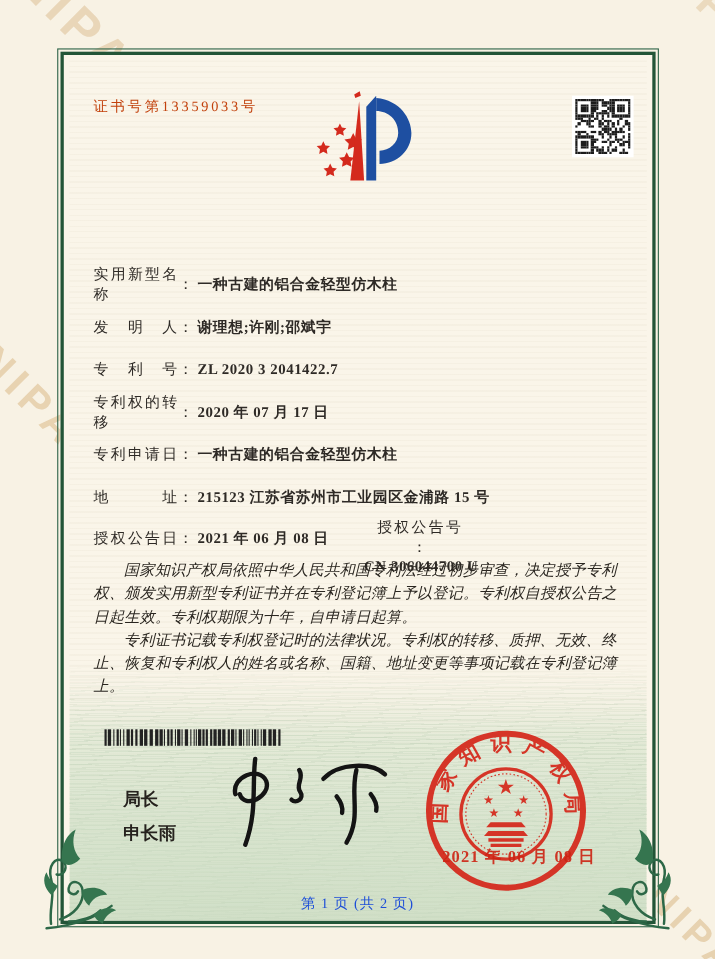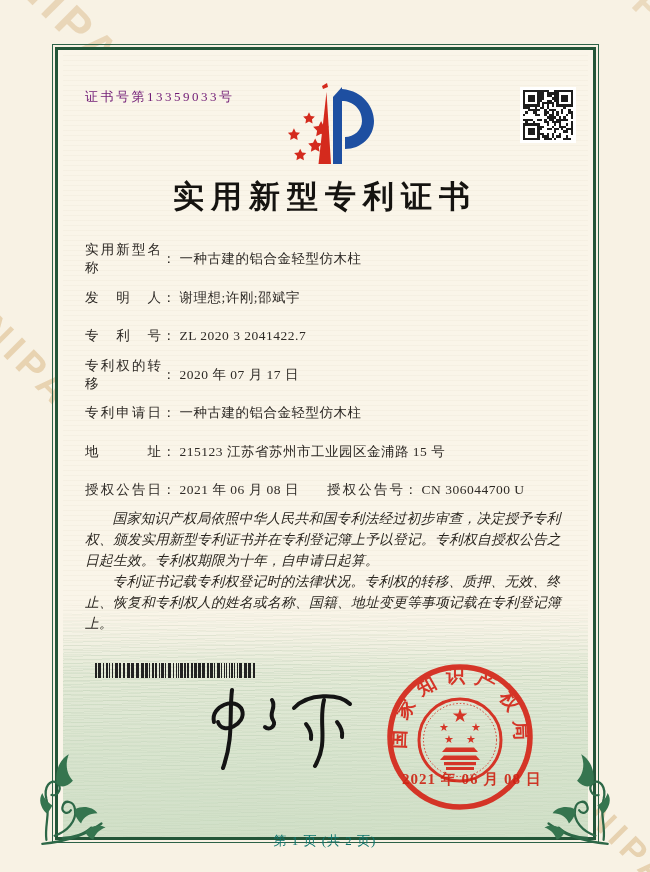--- a/index.html
+++ b/index.html
@@ -29,36 +29,36 @@
      -webkit-mask-image:linear-gradient(180deg,transparent,#000 30%);
      mask-image:linear-gradient(180deg,transparent,#000 30%);}
   .paper-tex{position:absolute;inset:5px;
      background:repeating-linear-gradient(180deg, rgba(205,195,170,.10) 0 1px, transparent 1px 5px);}
 
   .corner-orn{position:absolute;width:82px;height:102px;}
   .orn-bl{left:36px;top:746px;}
   .orn-br{left:532px;top:746px;transform:scaleX(-1);}
 
   
-  .cert-no{position:absolute;left:85px;top:88px;font-size:13px;letter-spacing:2.5px;color:#701a75;text-align:center;}
+  .cert-no{position:absolute;left:85px;top:88px;font-size:13px;letter-spacing:2.5px;color:#c2410c;text-align:center;}
   .logo{position:absolute;left:276px;top:80px;width:102px;height:96px;}
   .qr{position:absolute;left:520px;top:87px;width:56px;height:56px;background:#fff;padding:3px;box-sizing:border-box;}
   .qr-grid{display:grid;width:100%;height:100%;grid-template-columns:repeat(21,1fr);grid-template-rows:repeat(21,1fr);}
   .qr-grid div{width:100%;height:100%;}
   .qm{background:#1c1c1c;}
   .title{position:absolute;left:0;right:0;top:176px;text-align:center;font-size:31px;font-weight:bold;
          letter-spacing:7px;color:#151310;}
 
   
   .fields{position:absolute;left:85px;top:240px;width:480px;font-size:13.5px;color:#2e2a26;}
   .f-row{position:relative;height:38.5px;display:flex;align-items:center;}
   .f-label{display:inline-block;width:76px;text-align:justify;text-align-last:justify;}
   .f-colon{margin-left:1px;}
-  .f-value{margin-left:4px;letter-spacing:.5px;white-space:nowrap;}
-  .f-pair2{position:absolute;left:242px;top:0;height:100%;display:flex;align-items:center;}
+  .f-value{margin-left:4px;letter-spacing:.5px;white-space:nowrap;font-weight:bold;}
+  .f-pair2{position:absolute;left:242px;top:0;height:100%;display:flex;align-items:center;flex-direction:column;}
 
   
   .paras{position:absolute;left:85px;top:508px;width:482px;font-size:13.8px;line-height:21px;
          color:#2a2620;font-style:italic;letter-spacing:.2px;}
   .paras p{margin:0;text-indent:2em;}
 
   
   .barcode{position:absolute;left:95px;top:663px;width:166px;height:15px;display:flex;align-items:stretch;}
   .bc-bar{background:#222;}
   .bc-gap{background:transparent;}
@@ -66,21 +66,21 @@
   
   .comm{position:absolute;left:112px;top:712px;font-family:"Liberation Sans",sans-serif;
         font-weight:bold;font-size:16px;line-height:31px;color:#26221e;}
   .sig{position:absolute;left:196px;top:680px;width:168px;height:98px;}
 
   
   .seal{position:absolute;left:385px;top:661px;width:150px;height:152px;opacity:.93;}
   .seal-date{position:absolute;left:402px;top:770px;font-size:15px;font-weight:bold;color:#cd2313;
              letter-spacing:1px;opacity:.9;white-space:nowrap;}
 
-  .page-num{position:absolute;left:0;right:0;top:812px;text-align:center;font-size:13px;color:#0f766e;letter-spacing:1px;margin-top:20px;}
+  .page-num{position:absolute;left:0;right:0;top:812px;text-align:center;font-size:13px;color:#1d4ed8;letter-spacing:1px;}
   .footer-note{position:absolute;left:0;right:0;top:848px;text-align:center;font-size:14px;
                font-style:italic;color:#2a2620;letter-spacing:1px;}
 </style>
 </head>
 <body>
 
 <div class="page">
 
   <div class="wm wm-tl">CNIPA</div>
   <div class="wm wm-tr">CNIPA</div>
@@ -581,21 +581,20 @@
         <div></div>
         <div></div>
         <div></div>
         <div class="qm"></div>
         <div class="qm"></div>
         <div class="qm"></div>
         <div></div>
       </div>
   </div>
 
-  <div class="title">实用新型专利证书</div>
 
   <div class="fields">
     <div class="f-row">
       <span class="f-label">实用新型名称</span>
         <span class="f-colon">：</span>
       <span class="f-value">一种古建的铝合金轻型仿木柱</span>
     </div>
     <div class="f-row">
       <span class="f-label">发明人</span>
         <span class="f-colon">：</span>
@@ -726,20 +725,24 @@
       <div class="bc-bar" style="width: 3px;"></div>
       <div class="bc-gap" style="width: 2px;"></div>
       <div class="bc-bar" style="width: 3px;"></div>
       <div class="bc-gap" style="width: 1px;"></div>
       <div class="bc-bar" style="width: 3px;"></div>
       <div class="bc-gap" style="width: 2px;"></div>
       <div class="bc-bar" style="width: 2px;"></div>
       <div class="bc-gap" style="width: 2px;"></div>
     </div>
 
+  <div class="comm">
+    <div>局长</div>
+    <div>申长雨</div>
+  </div>
 
   <svg class="sig" viewBox="0 0 168 98">
     <g fill="none" stroke="#141414" stroke-width="4" stroke-linecap="round">
       <path d="M36,10 C33,34 38,58 27,88"></path>
       <path d="M18,42 C14,26 40,16 46,30 C51,44 26,56 22,42"></path>
       <path d="M76,20 C81,28 72,33 77,40 C81,46 73,51 69,47"></path>
       <path d="M98,28 C112,13 143,13 154,24"></path>
       <path d="M128,20 C122,44 133,62 119,86"></path>
       <path d="M110,44 C114,49 116,54 115,59"></path>
       <path d="M141,42 C145,47 147,52 146,57"></path>

